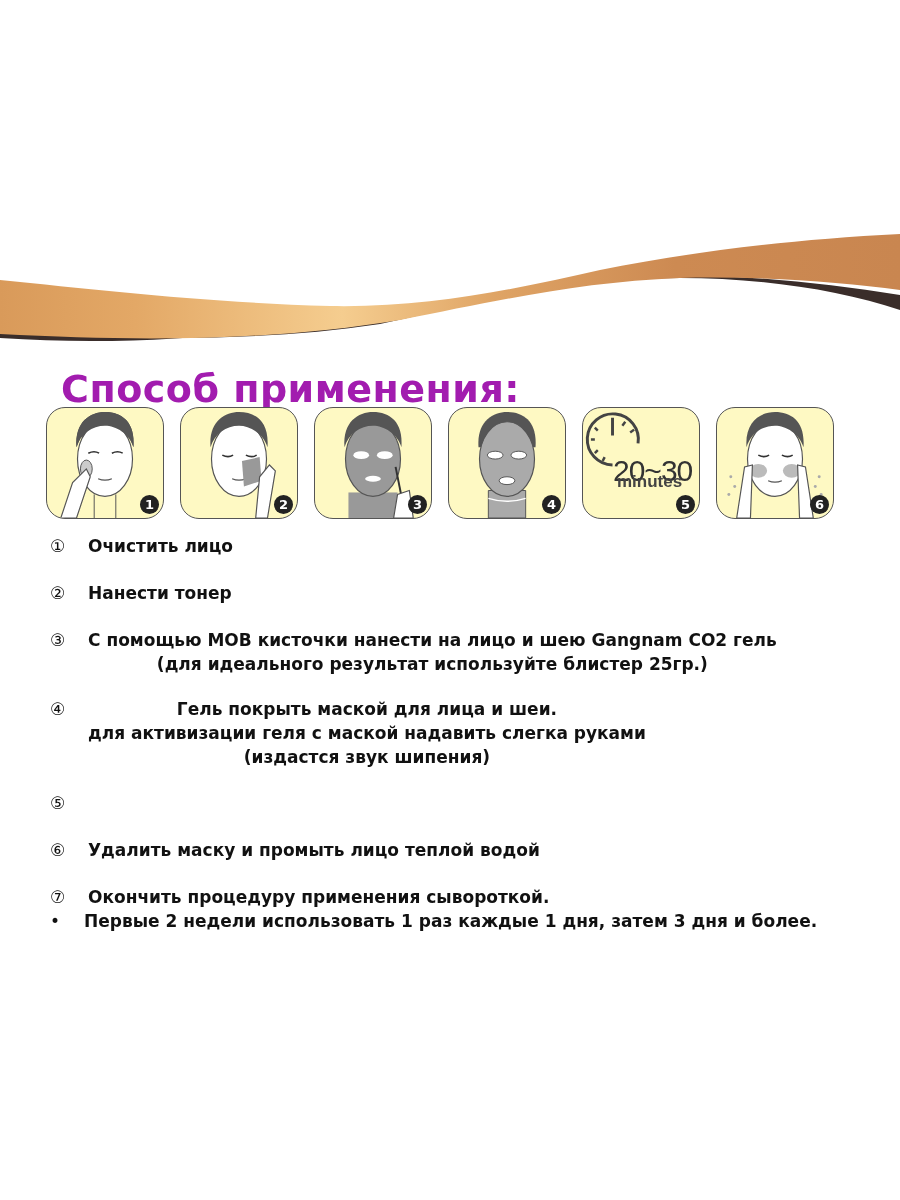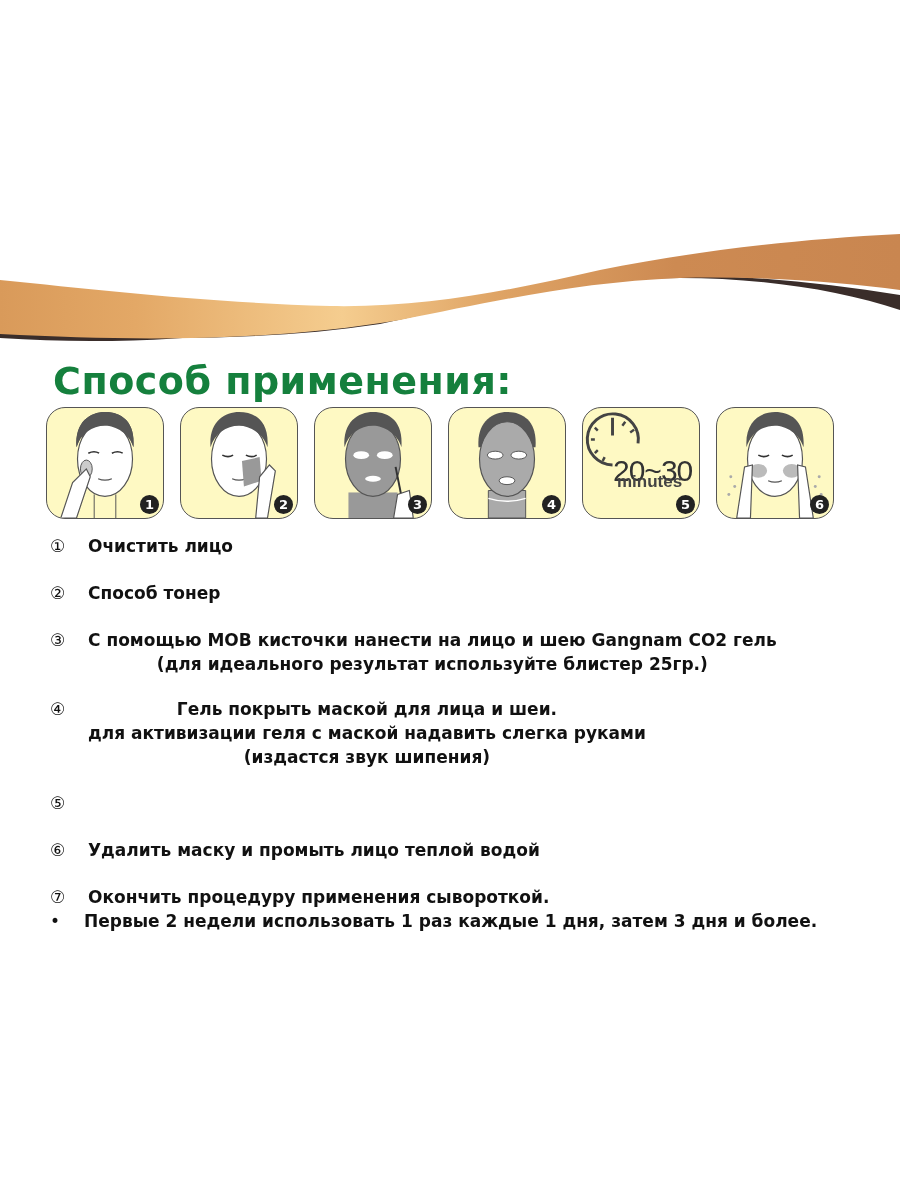--- a/index.html
+++ b/index.html
@@ -1,18 +1,18 @@
 <!DOCTYPE html>
 <html><head>
 <meta charset="utf-8">
 <style>
   html, body { margin: 0; padding: 0; background: #ffffff; }
   body { width: 900px; height: 1200px; position: relative; overflow: hidden; font-family: "DejaVu Sans", sans-serif; }
   .wave { position: absolute; left: 0; top: 220px; width: 900px; height: 140px; }
-  .title { position: absolute; left: 46px; top: 352px; margin: 7px; font-size: 38px; font-weight: bold; color: #15803d; letter-spacing: 0.5px; }
+  .title { position: absolute; left: 46px; top: 352px; margin: 15px; font-size: 38px; font-weight: bold; color: #a21caf; letter-spacing: 0.5px; }
   .panels { position: absolute; left: 46px; top: 407px; width: 790px; height: 114px; display: flex; gap: 16px; }
   .panel { position: relative; width: 118px; height: 112px; border: 1.5px solid #555; border-radius: 19px; background: #fef9c3; overflow: hidden; box-sizing: border-box; }
   .panel svg { position: absolute; left: 0; top: 0; width: 100%; height: 100%; }
   .badge { position: absolute; right: 4px; bottom: 4px; width: 19px; height: 19px; border-radius: 50%; background: #222; color: #fff; font-size: 13px; font-weight: bold; display: flex; align-items: center; justify-content: center; font-family: "DejaVu Sans", sans-serif; }
   .timer-text { position: absolute; left: 30px; top: 46px; font-family: "Liberation Sans", sans-serif; font-size: 30px; color: #333; letter-spacing: -1px; }
   .timer-sub { position: absolute; left: 34px; top: 64px; font-family: "Liberation Sans", sans-serif; font-size: 17px; font-weight: bold; color: #444; }
   .steps { position: absolute; left: 50px; top: 534px; width: 820px; }
   .step { display: flex; font-weight: bold; font-size: 17px; color: #111; line-height: 24px; }
   .step .num { width: 38px; flex: none; font-weight: normal; font-size: 17px; }
   .step .txt { white-space: pre-line; text-align: center; }
@@ -144,21 +144,21 @@
   </div>
 </div>
 
 <div class="steps">
   <div class="step s1">
     <span class="num">①</span>
     <span class="txt">Очистить лицо</span>
   </div>
   <div class="step s2">
     <span class="num">②</span>
-    <span class="txt">Способ тонер</span>
+    <span class="txt">Нанести тонер</span>
   </div>
   <div class="step s3">
     <span class="num">③</span>
     <span class="txt">С помощью МОВ кисточки нанести на лицо и шею Gangnam CO2 гель
 (для идеального результат используйте блистер 25гр.)</span>
   </div>
   <div class="step s4">
     <span class="num">④</span>
     <span class="txt">Гель покрыть маской для лица и шеи.
  для активизации геля с маской надавить слегка руками

